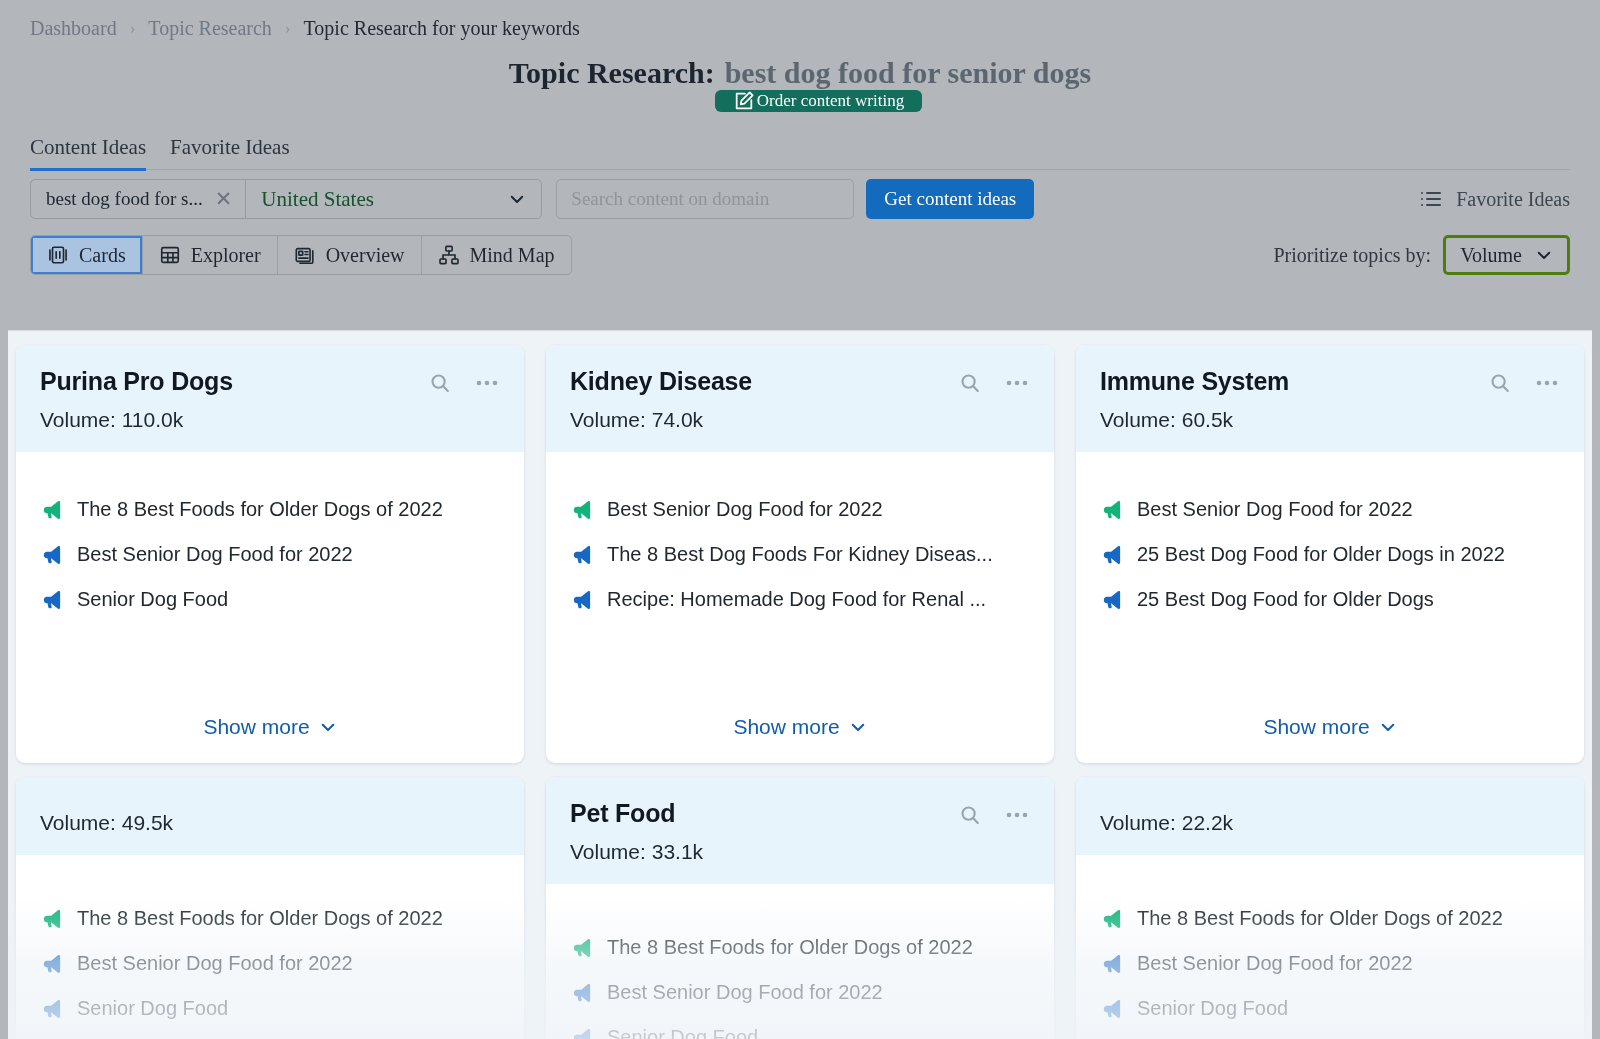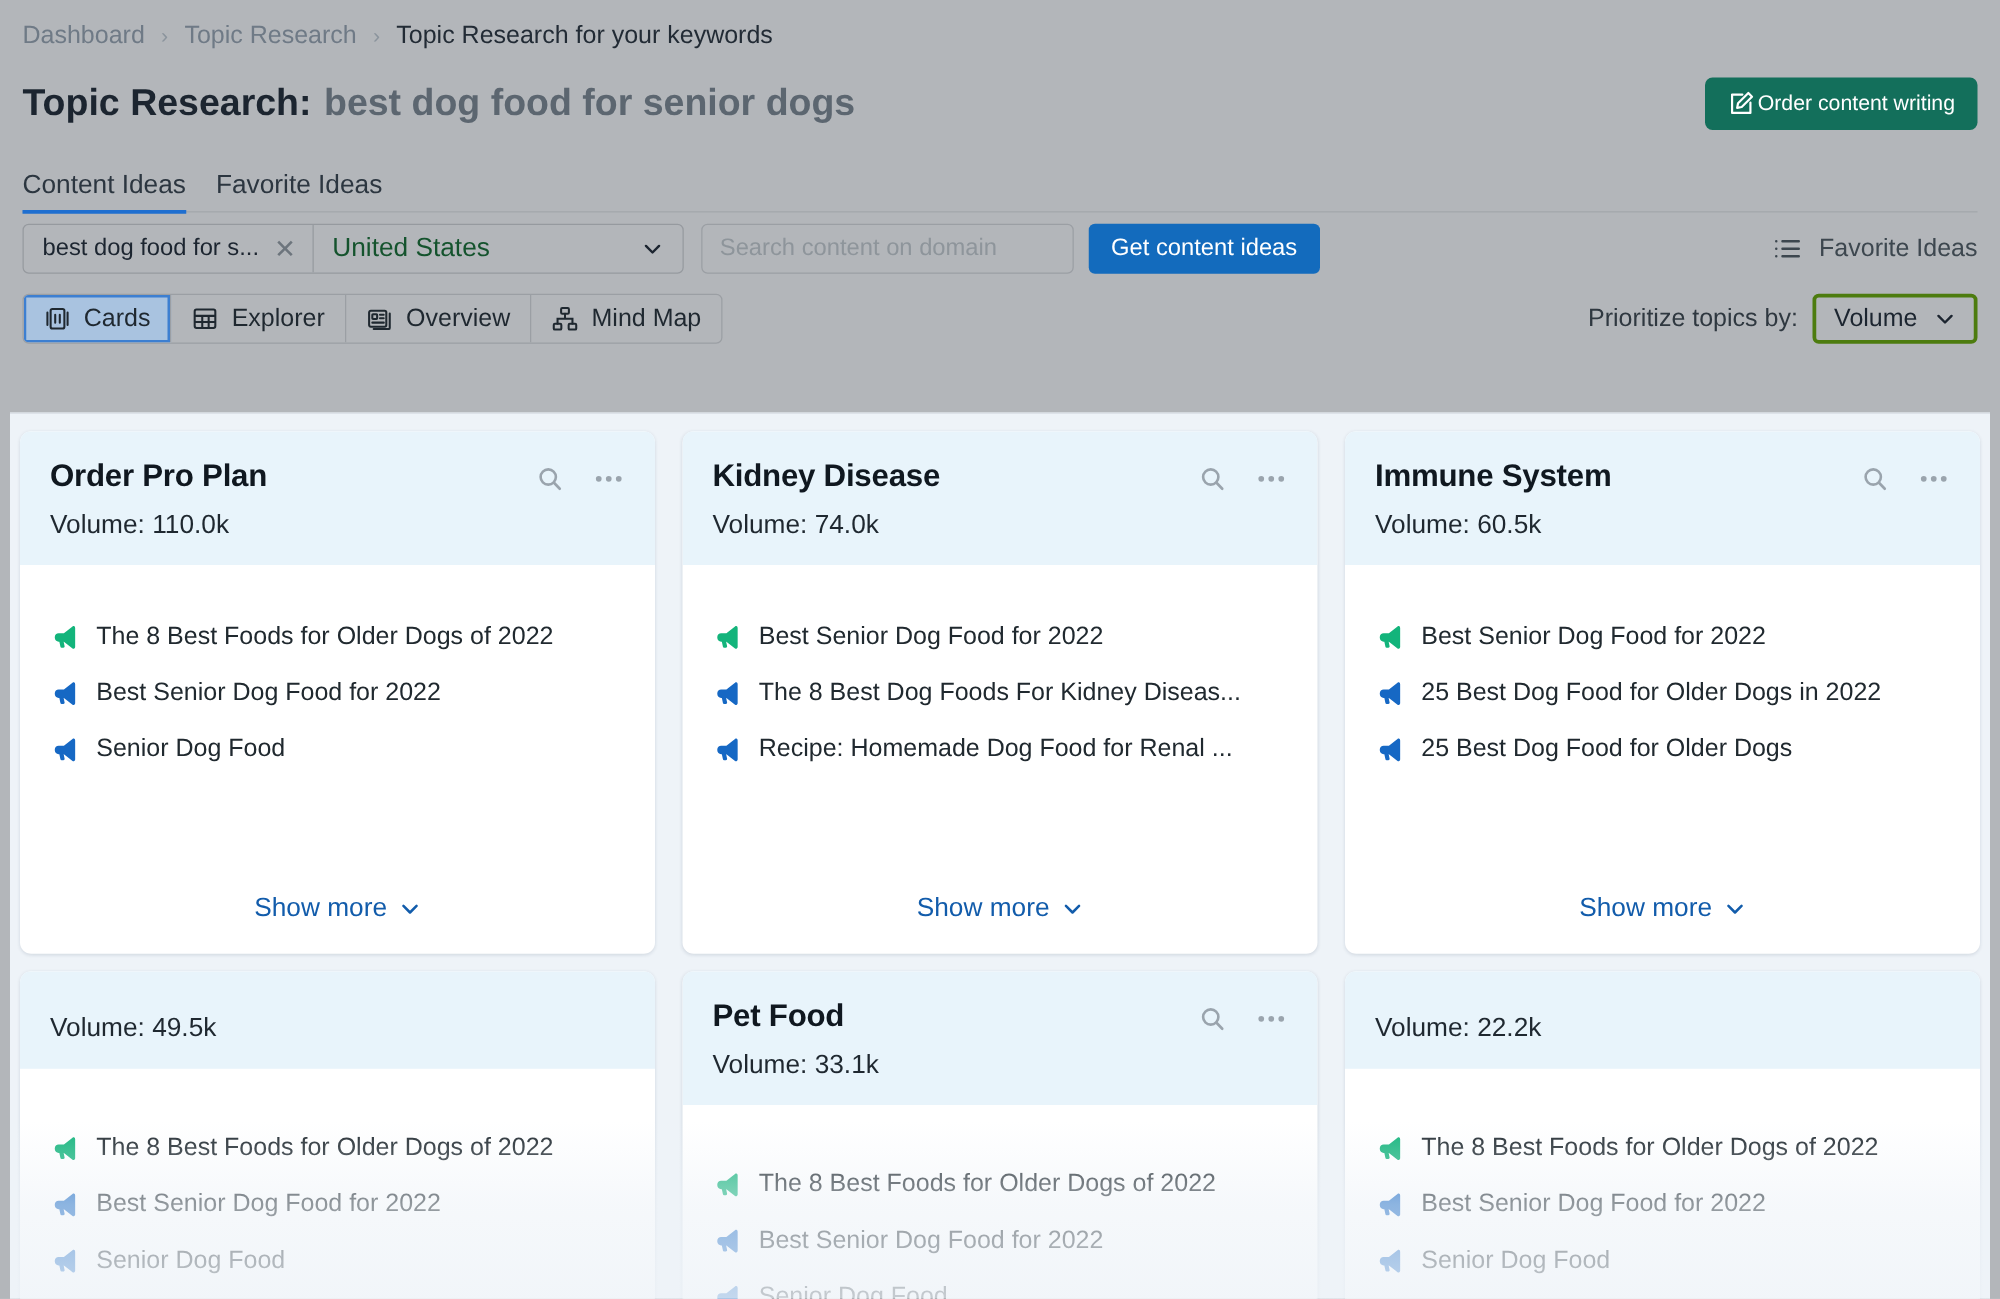--- a/index.html
+++ b/index.html
@@ -5,37 +5,38 @@
   * { box-sizing: border-box; margin: 0; padding: 0; }
   html, body {
     width: 1600px; height: 1039px;
     overflow: hidden;
     font-family: "Liberation Sans", sans-serif;
     background: #b3b6ba;
   }
   body { position: relative; }
 
   
-  .chrome { padding: 0 18px; }
+  .chrome { padding: 0 30px; font-family: Liberation Serif, serif; }
 
   .breadcrumb {
     display: flex; align-items: center;
     height: 56px;
     font-size: 20px; color: #6b7682;
   }
   .bc-item { color: #6f7a86; }
   .bc-item.last { color: #222b35; }
   .bc-sep {
     margin: 0 13px; color: #8b949d; font-size: 17px;
     display: inline-block; transform: translateY(1px);
   }
 
   .titlerow {
     display: flex; align-items: center; justify-content: space-between;
     height: 54px;
+    flex-direction: column;
   }
   .pagetitle { font-size: 30px; font-weight: bold; color: #1c2530; white-space: nowrap; }
   .pagetitle .kw { color: #5c6670; font-weight: bold; margin-left: 10px; }
 
   .order-btn {
     display: inline-flex; align-items: center; gap: 2px;
     background: #136f5b; color: #ffffff;
     border: none; border-radius: 6px;
     height: 42px; padding: 0 18px;
     font-size: 17px; font-family: inherit;
@@ -324,21 +325,21 @@
     </div>
   </div>
 
 </div>
 
 <div class="cards-area">
   <div class="grid row1" id="row1">
       <div class="card">
         <div class="card-head">
           <div class="card-head-top">
-            <div class="card-title">Order Pro Plan</div>
+            <div class="card-title">Purina Pro Dogs</div>
             <div class="card-acts">
               <span>
                 <svg width="24" height="24" viewBox="0 0 24 24" fill="none" stroke="#9aa4ad" stroke-width="2.1" stroke-linecap="round">
                   <circle cx="10.6" cy="10.6" r="6.1"></circle>
                   <path d="M15.2 15.2l4.6 4.8"></path>
                 </svg>
               </span>
               <span>
                 <svg width="26" height="24" viewBox="0 0 26 24" fill="#9aa4ad">
                   <circle cx="5" cy="12" r="2.3"></circle>

